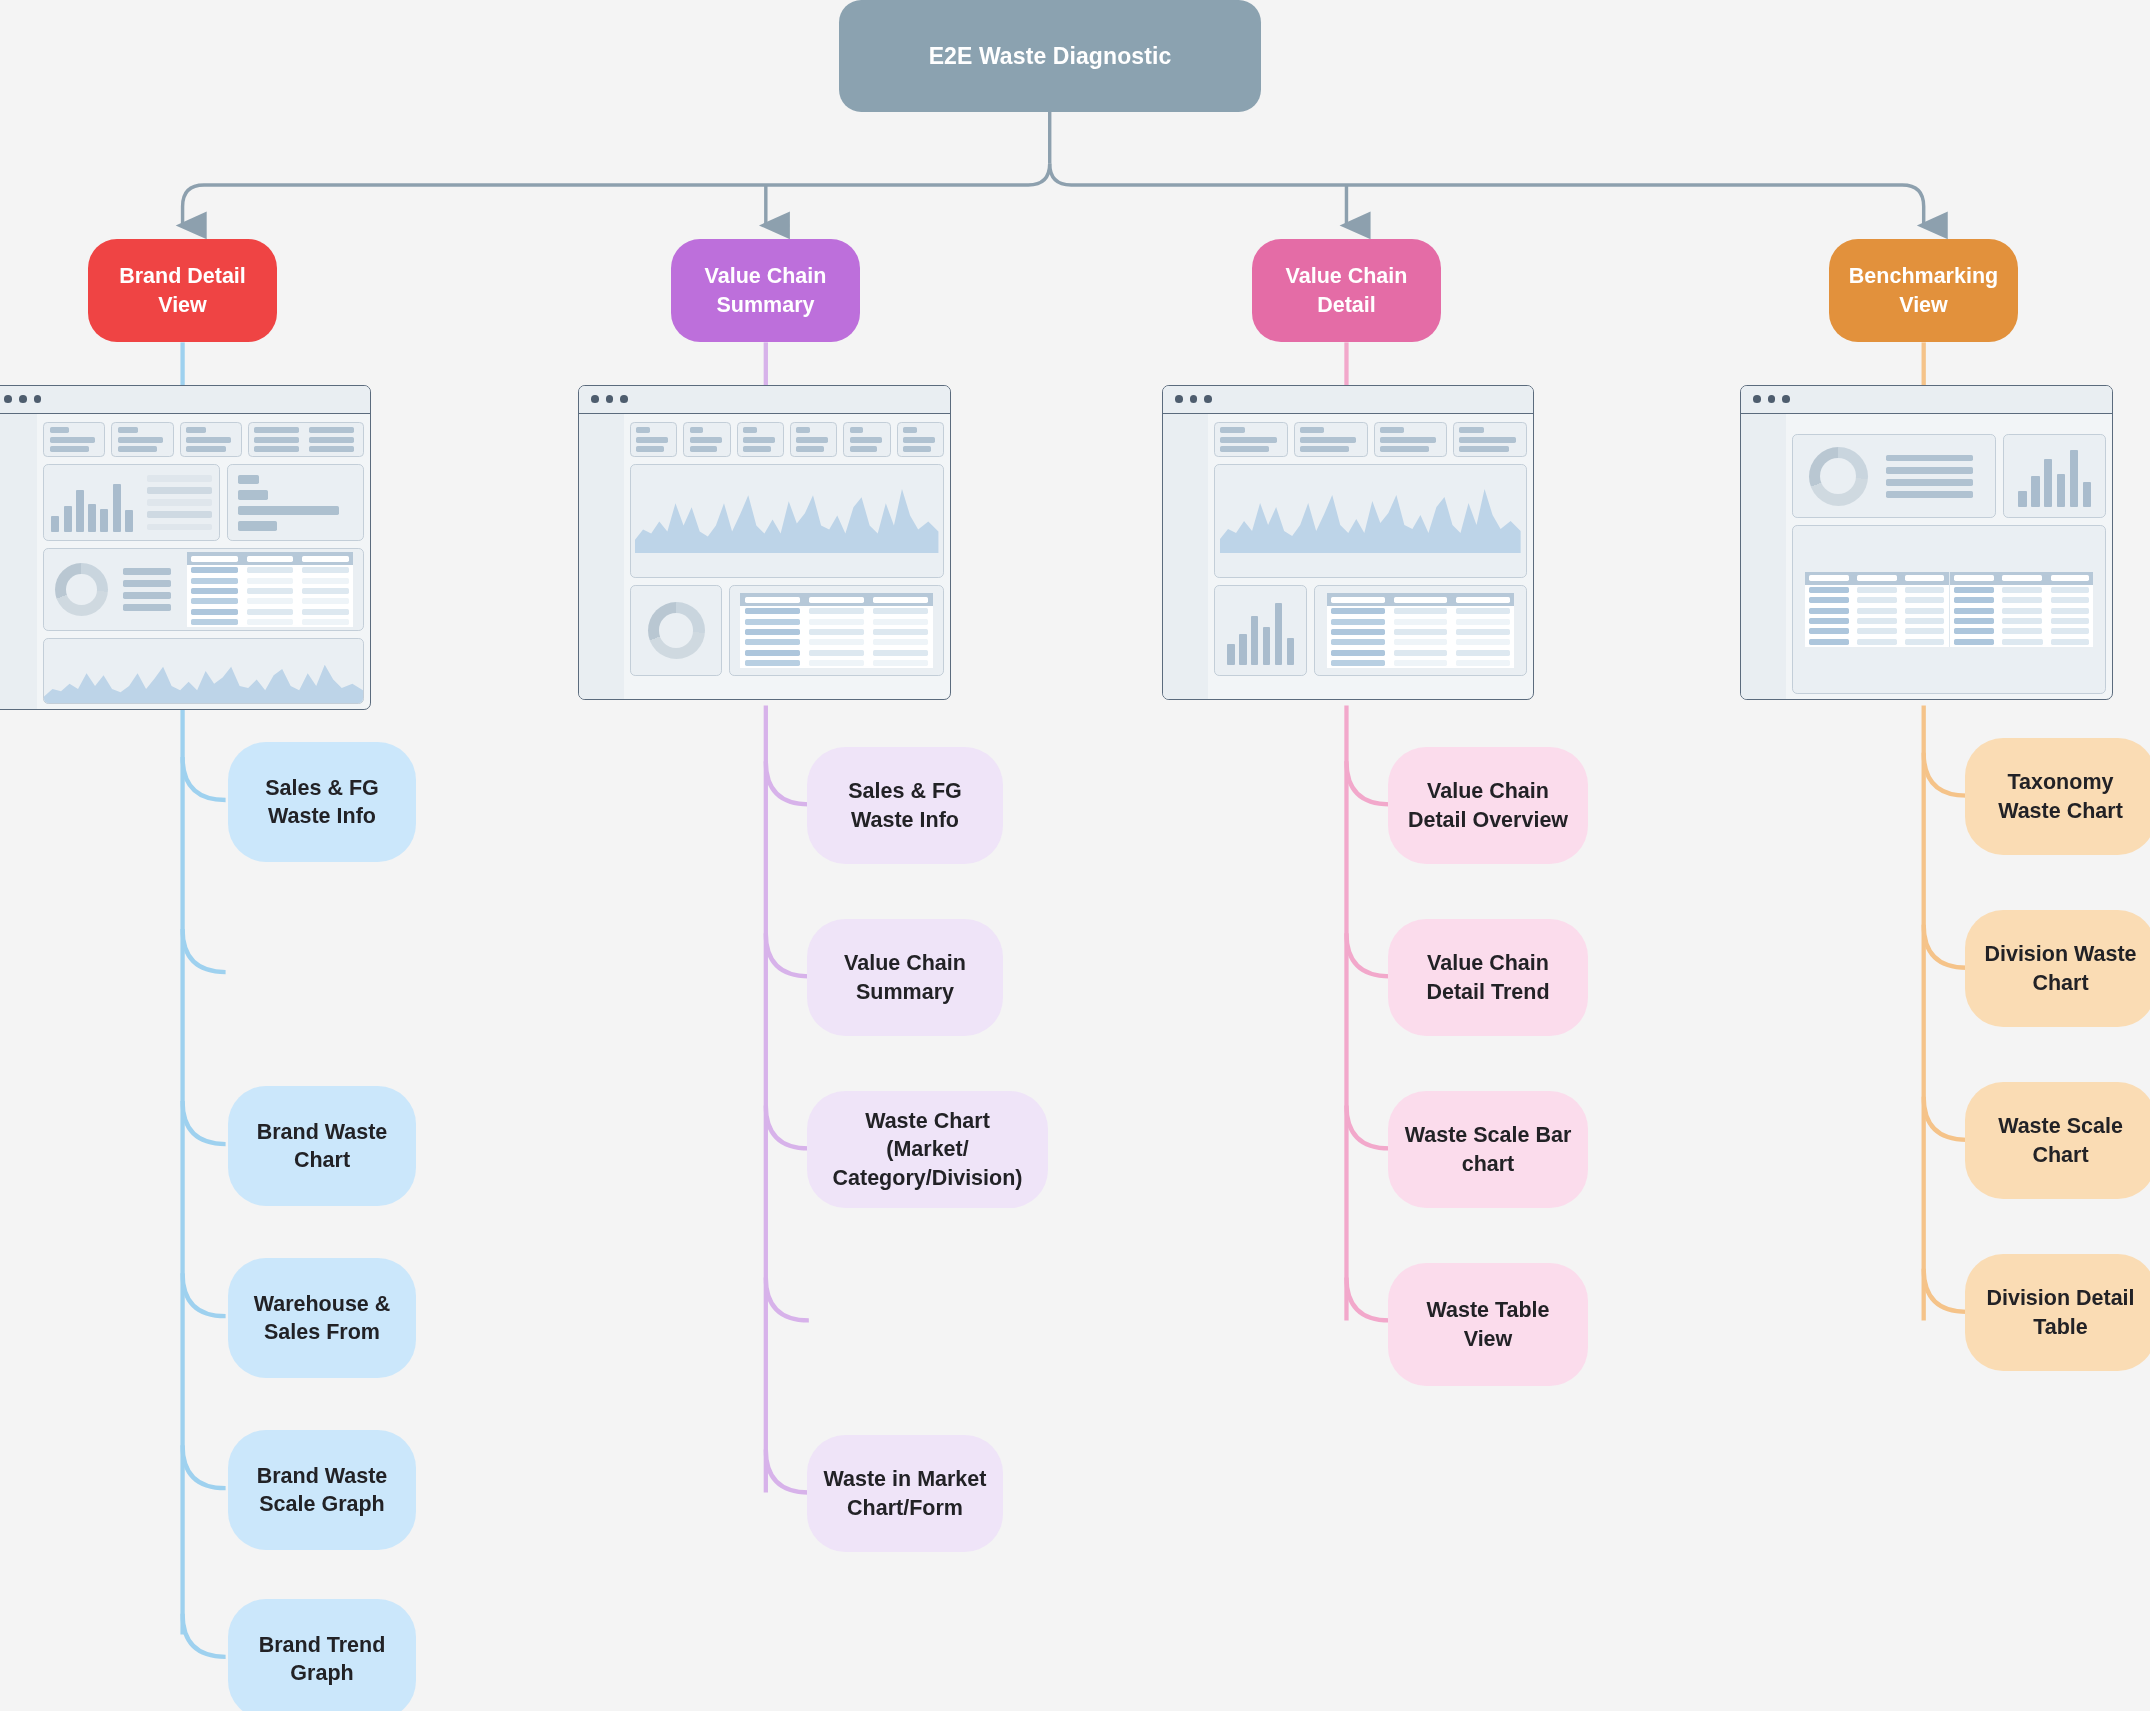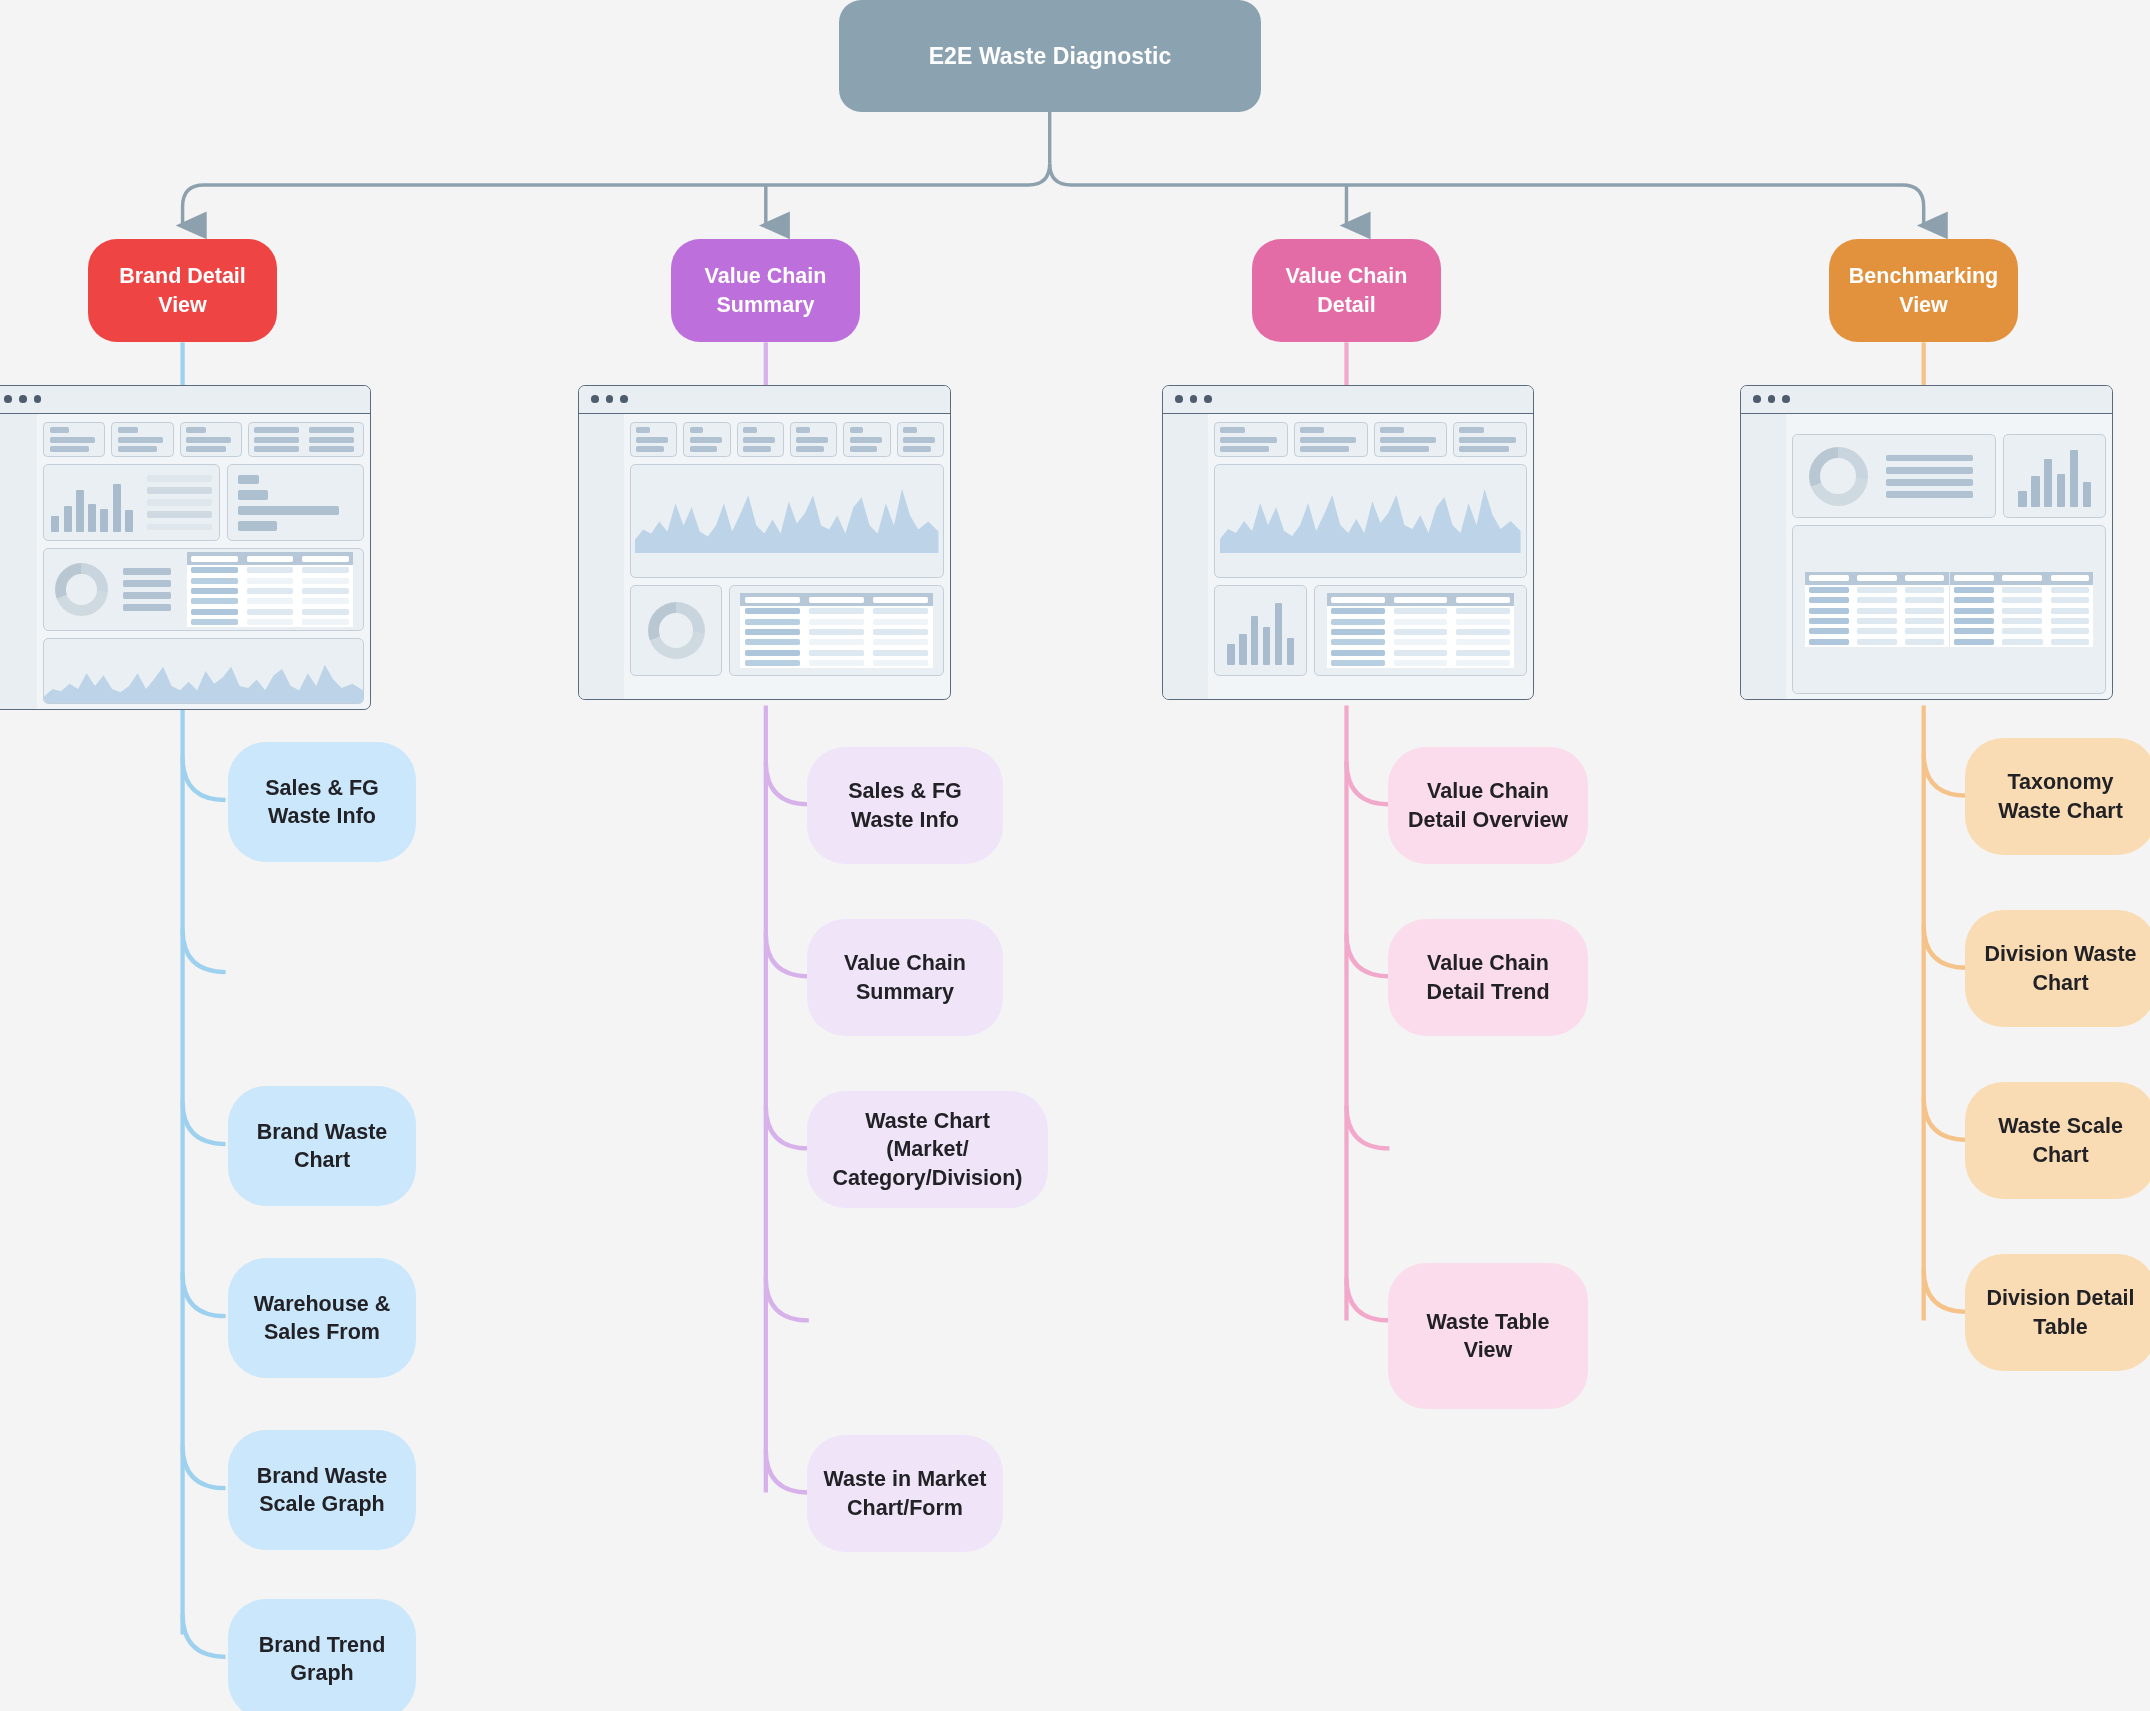--- a/index.html
+++ b/index.html
@@ -918,21 +918,27 @@
       <span>Value Chain</span><br>
       <span>Detail Overview</span>
     </span>
   </div>
   <div class="node leaf pink" style="left:1388px;top:919px;width:200px;height:117px;">
     <span>
       <span>Value Chain</span><br>
       <span>Detail Trend</span>
     </span>
   </div>
-  <div class="node leaf pink" style="left:1388px;top:1263px;width:200px;height:146px;">
+  <div class="node leaf pink" style="left:1388px;top:1091px;width:200px;height:117px;">
+    <span>
+      <span>Waste Scale Bar</span><br>
+      <span>chart</span>
+    </span>
+  </div>
+  <div class="node leaf pink" style="left:1388px;top:1263px;width:200px;height:123px;">
     <span>
       <span>Waste Table</span><br>
       <span>View</span>
     </span>
   </div>
 
   <div class="node leaf orange" style="left:1965px;top:738px;width:191px;height:117px;">
     <span>
       <span>Taxonomy</span><br>
       <span>Waste Chart</span>

